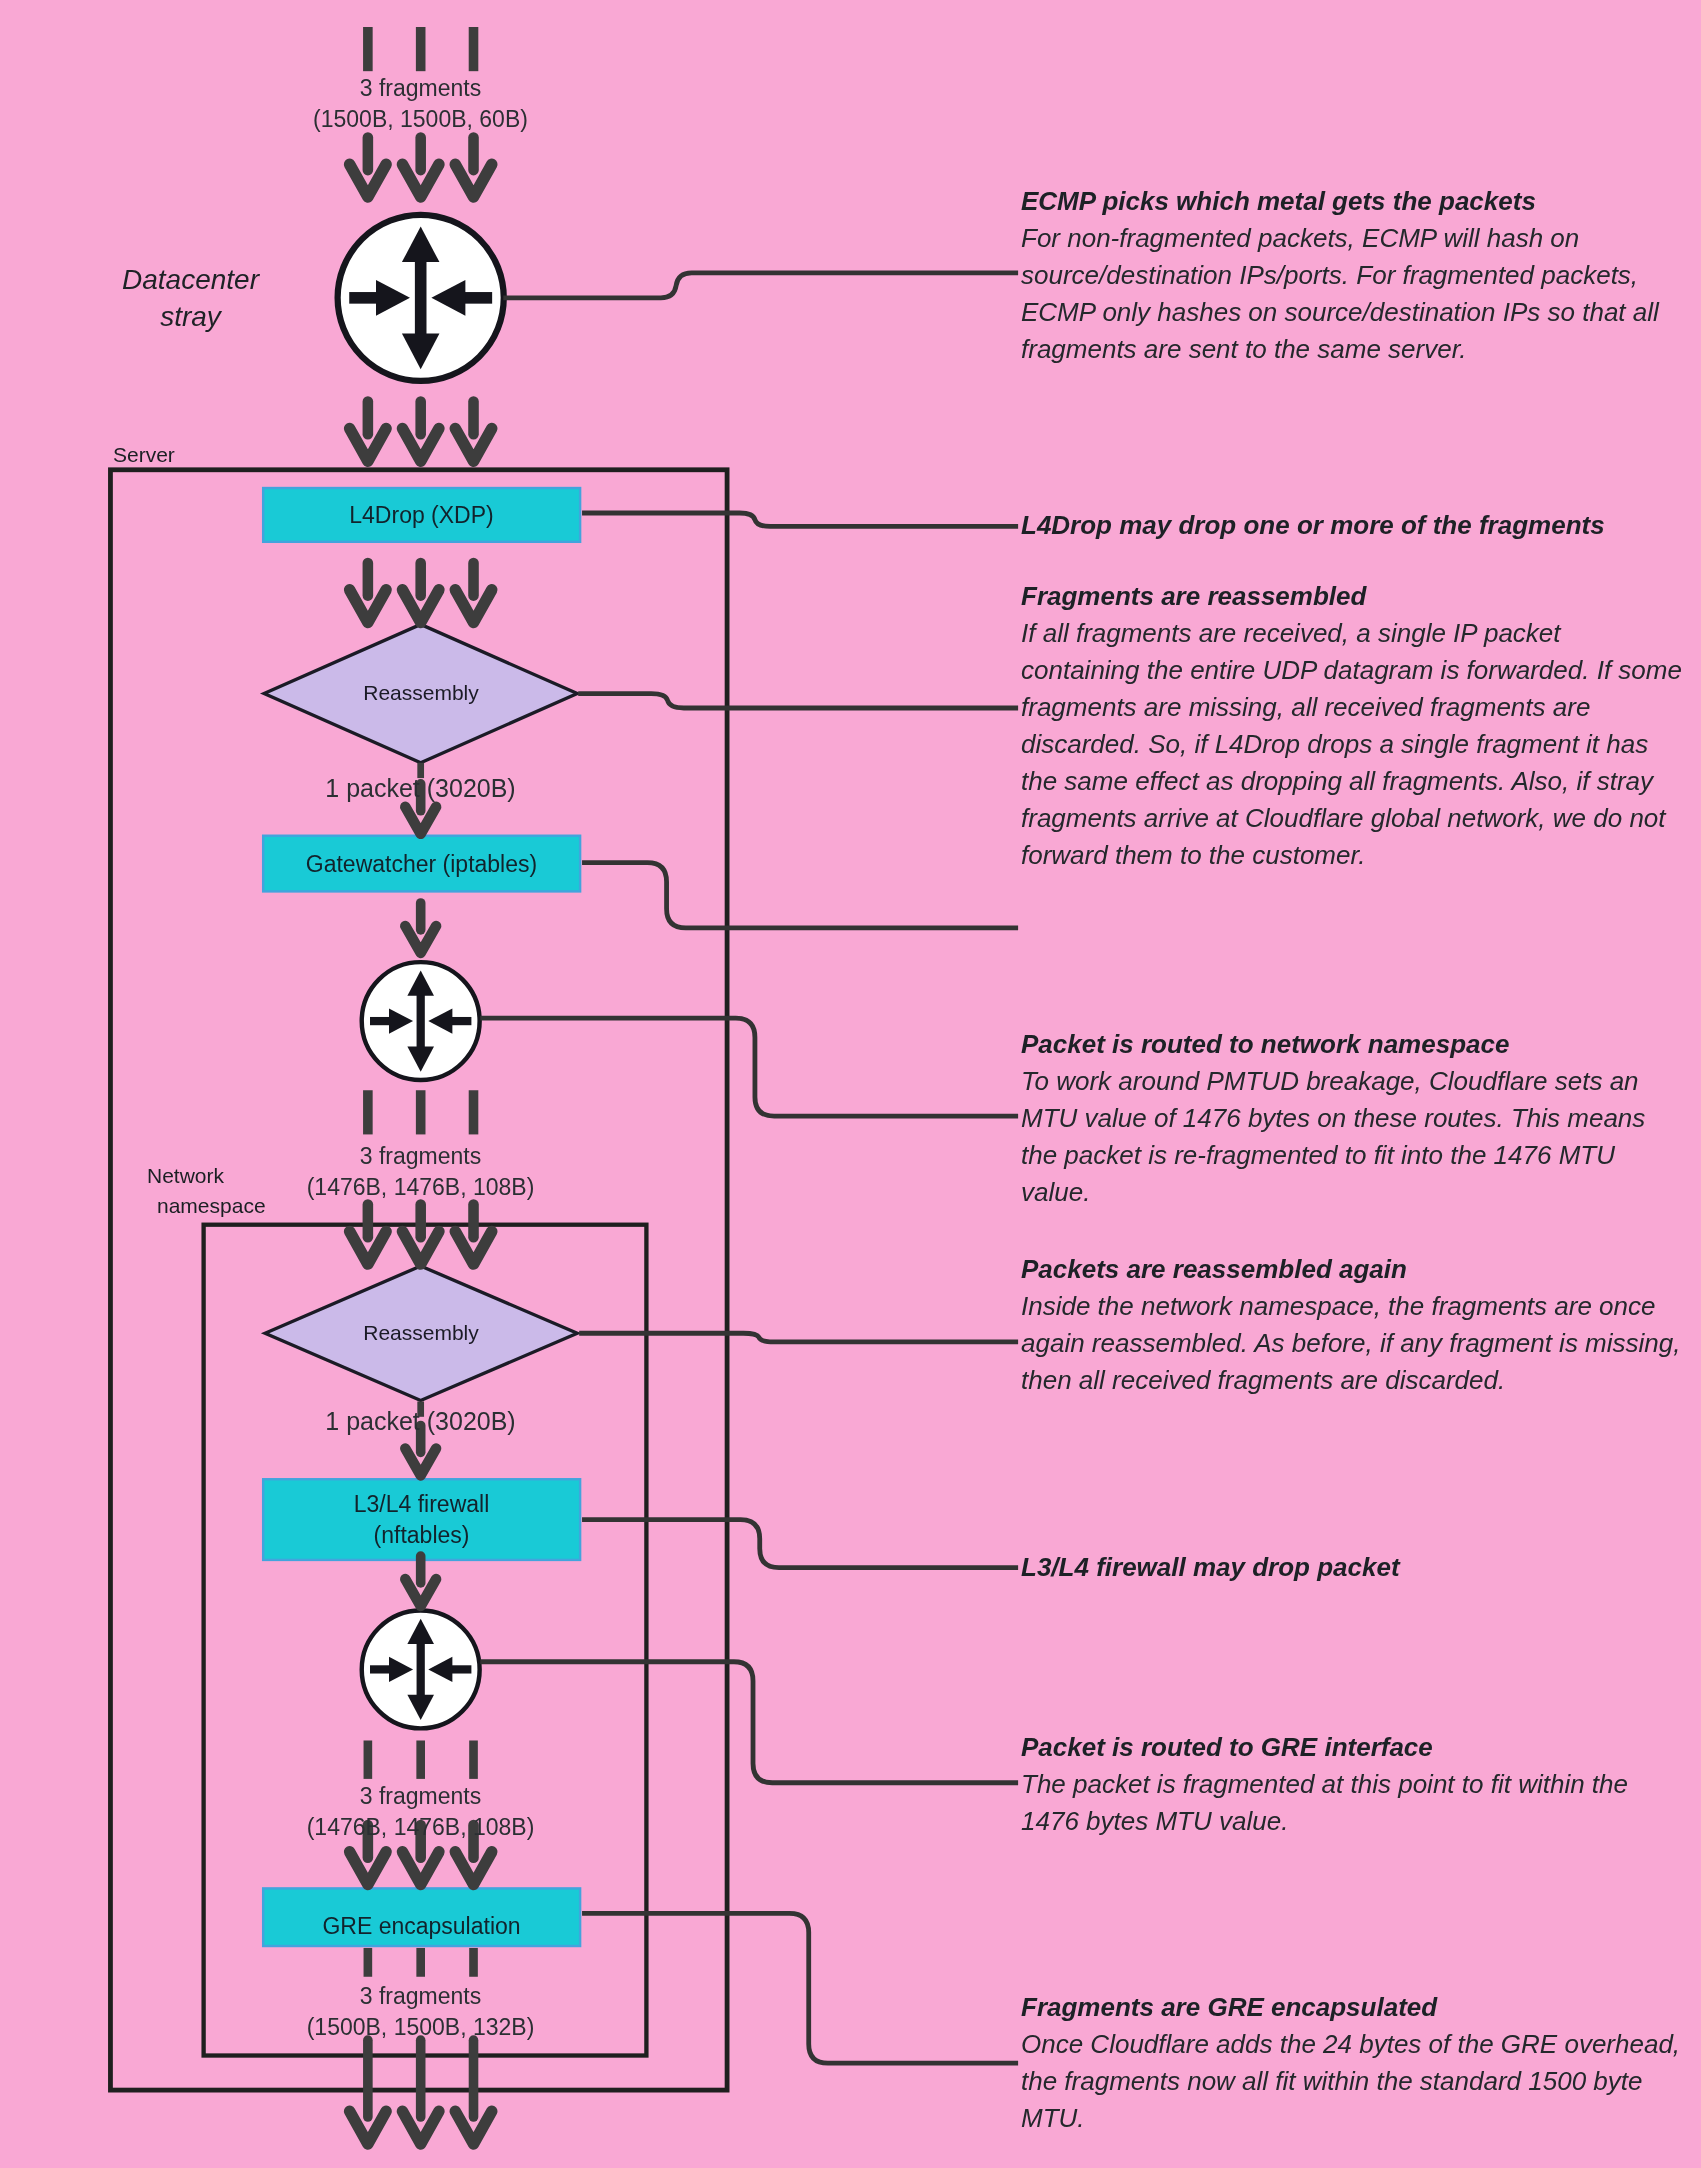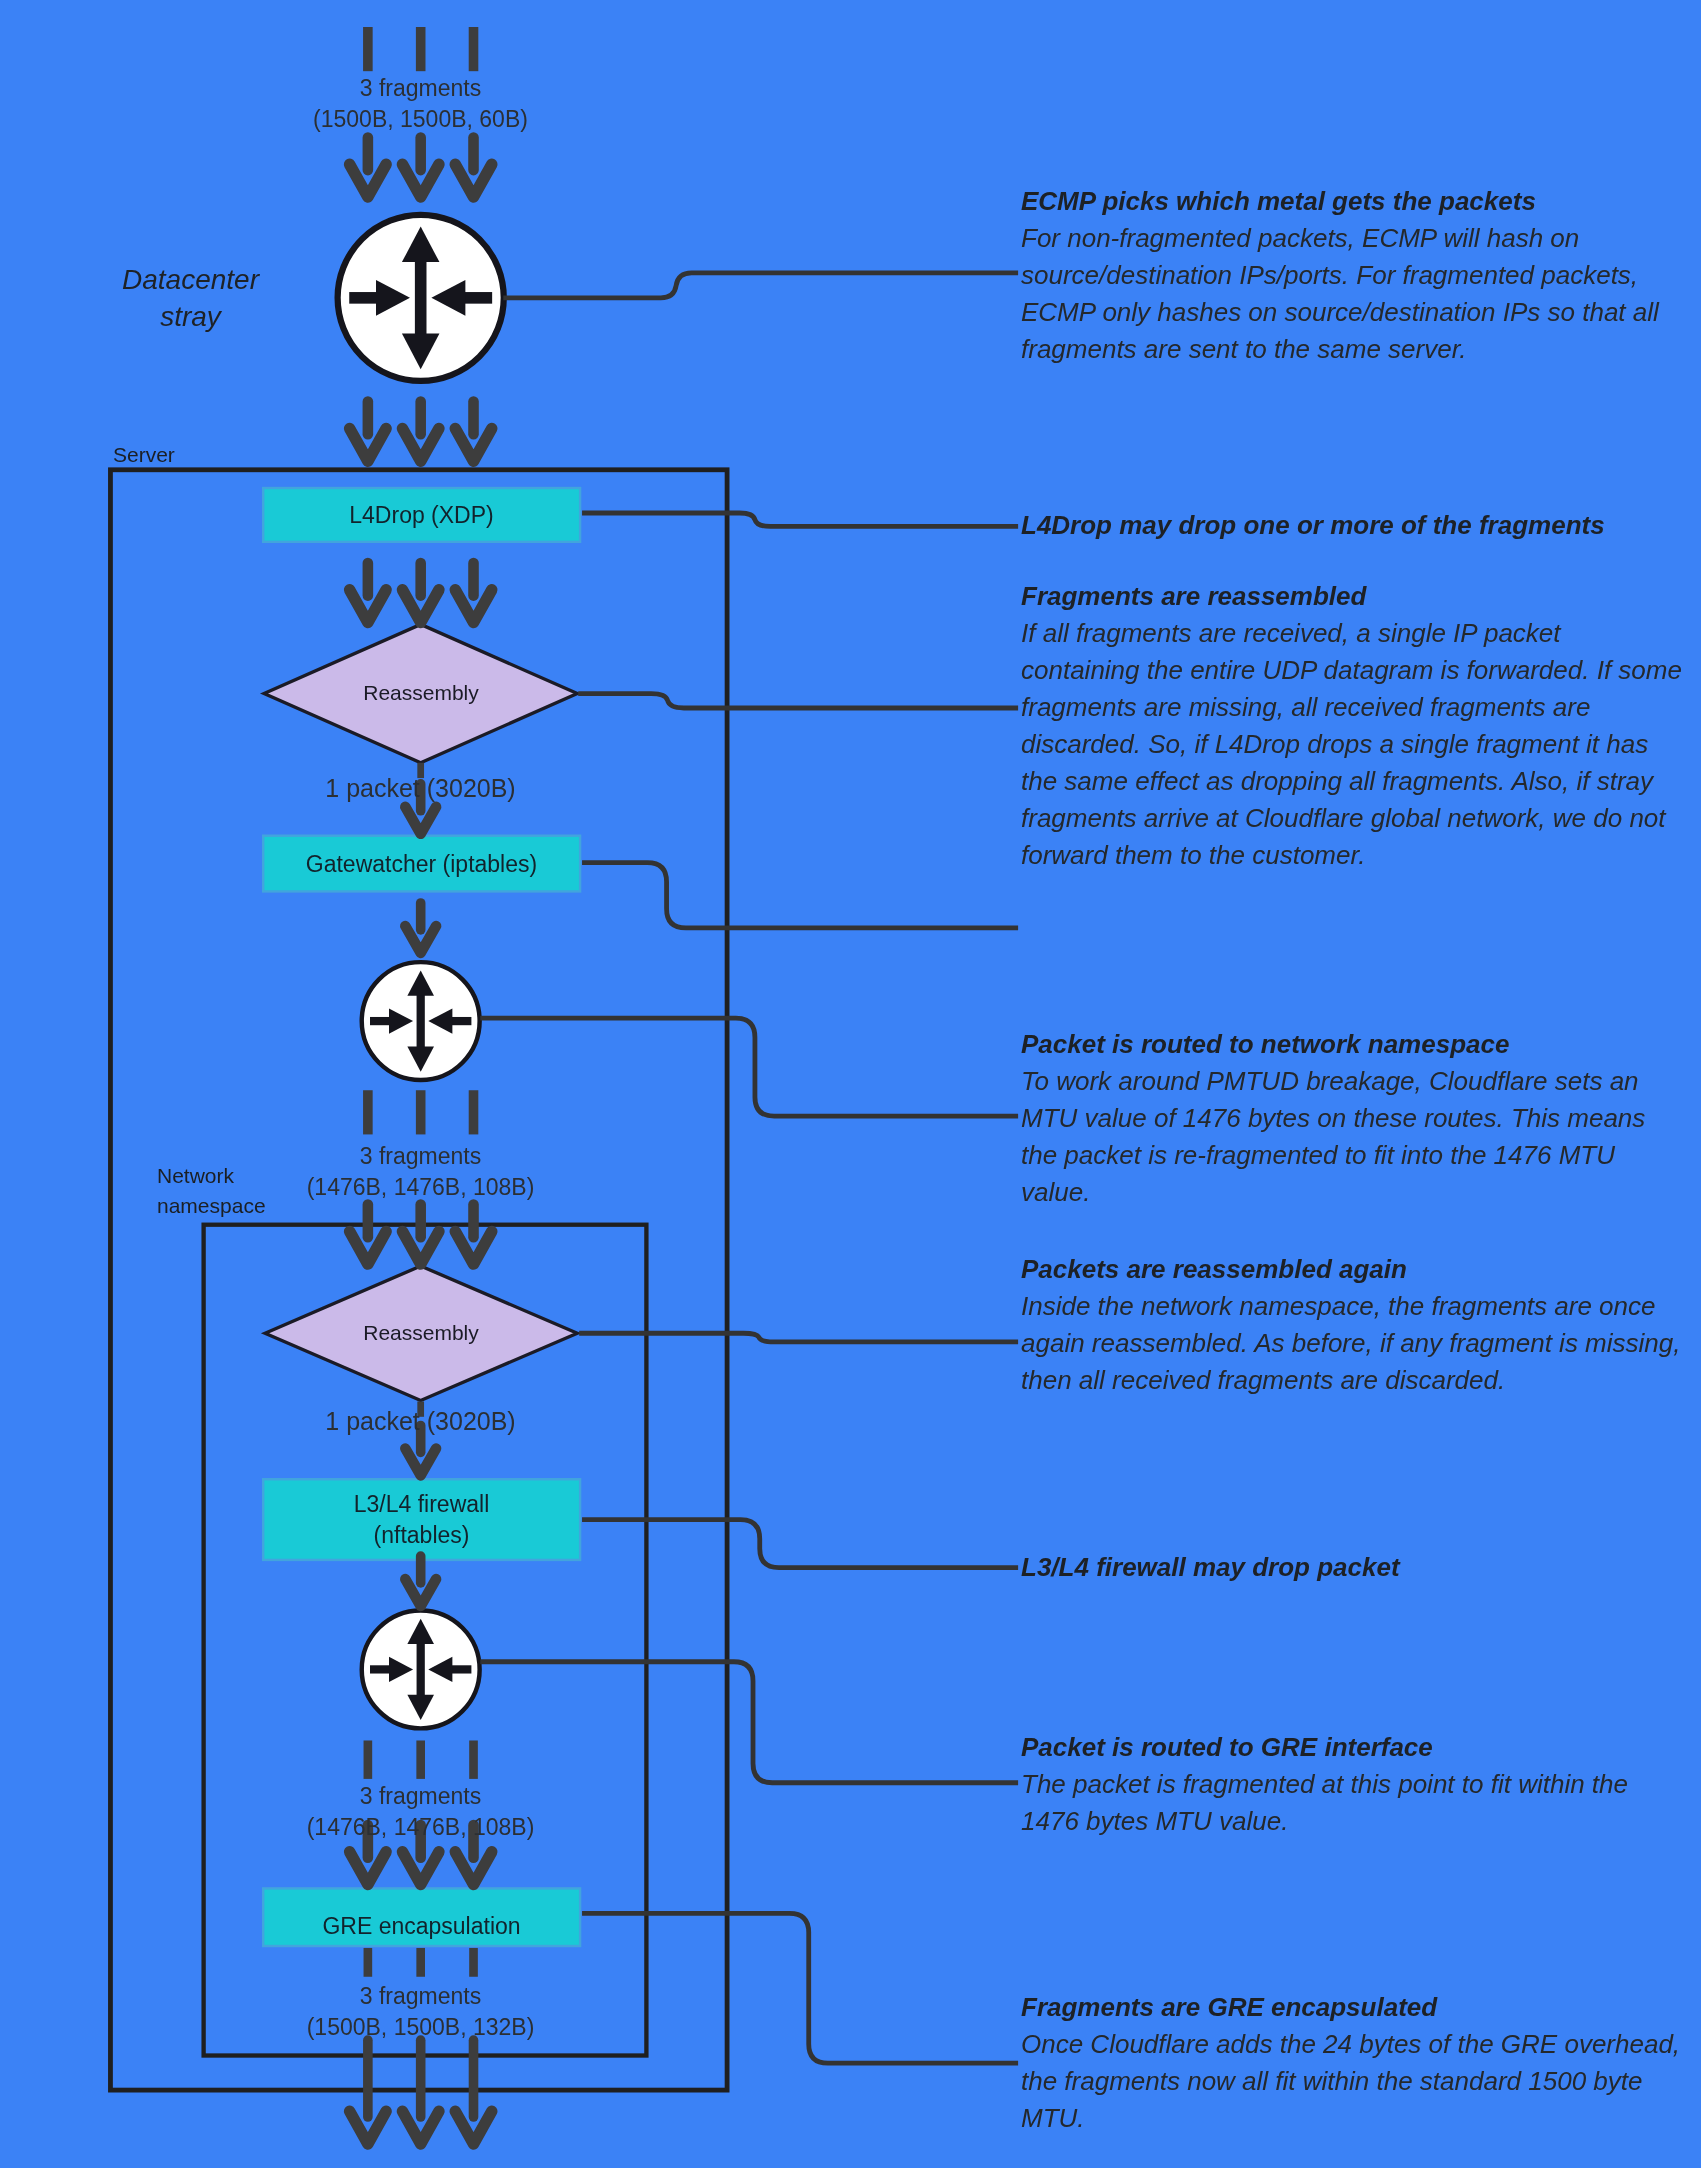--- a/index.html
+++ b/index.html
@@ -1,17 +1,17 @@
 <!DOCTYPE html>
 <html><head>
 <meta charset="utf-8">
 <style>
   html,body { margin:0; padding:0; background:#ffffff; }
   .canvas {
-    position:relative; width:1701px; height:2168px; background:#3b82f6;
+    position:relative; width:1701px; height:2168px; background:#f9a8d4;
     font-family:"Liberation Sans", sans-serif; overflow:hidden;
   }
   svg.gfx { position:absolute; left:0; top:0; z-index:0; }
   .lbl { position:absolute; z-index:2; color:#23272b; }
   .frag  { left:257px; width:327px; text-align:center; font-size:23px; line-height:31px; color:#2b2f33; }
   .packet{ left:257px; width:327px; text-align:center; font-size:25px; color:#2b2f33; }
   .boxlab{ display:flex; align-items:center; justify-content:center; text-align:center;
            font-size:23px; color:#12232c; }
   .diamlab{ text-align:center; font-size:21px; color:#1b1b26; }
   .sidelab{ left:85px; width:211px; text-align:center; font-size:28px; line-height:37px; color:#1e2226;font-style:italic; }
@@ -157,21 +157,21 @@
 
   <div class="lbl diamlab" style="left:277px; top:681px; width:288px">Reassembly</div>
 
   <div class="lbl packet" style="top:774px">1 packet (3020B)</div>
 
   <div class="lbl boxlab" style="left:263px; top:836px; width:317px; height:56px">Gatewatcher (iptables)</div>
 
   <div class="lbl frag" style="top:1141px">3 fragments</div>
   <div class="lbl frag" style="top:1172px">(1476B, 1476B, 108B)</div>
 
-  <div class="lbl tag" style="left:157px; top:1161px">Network</div>
+  <div class="lbl tag" style="left:147px; top:1161px">Network</div>
   <div class="lbl tag" style="left:157px; top:1191px">namespace</div>
 
   <div class="lbl diamlab" style="left:277px; top:1321px; width:288px">Reassembly</div>
 
   <div class="lbl packet" style="top:1407px">1 packet (3020B)</div>
 
   <div class="lbl boxlab" style="left:263px; top:1491px; width:317px; height:27px">L3/L4 firewall</div>
   <div class="lbl boxlab" style="left:263px; top:1522px; width:317px; height:27px">(nftables)</div>
 
   <div class="lbl frag" style="top:1781px">3 fragments</div>

